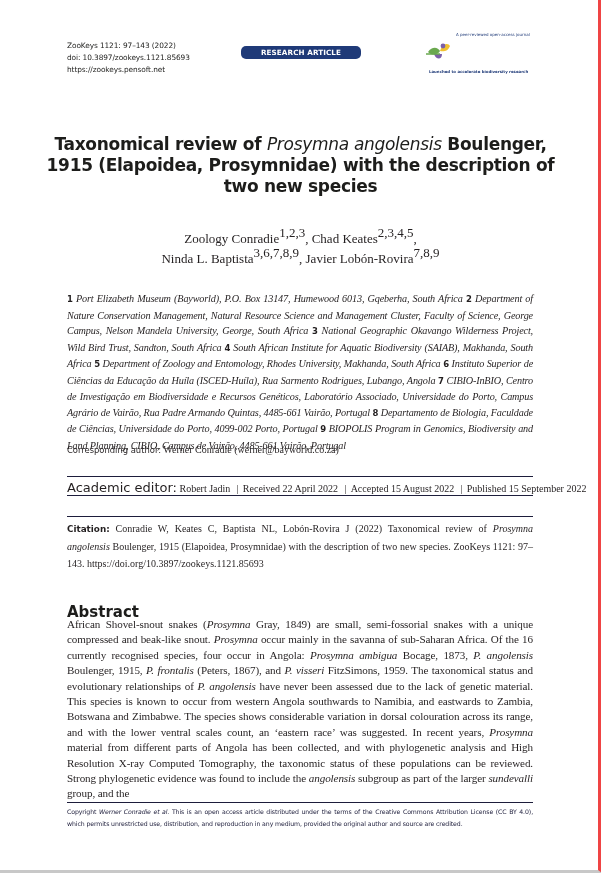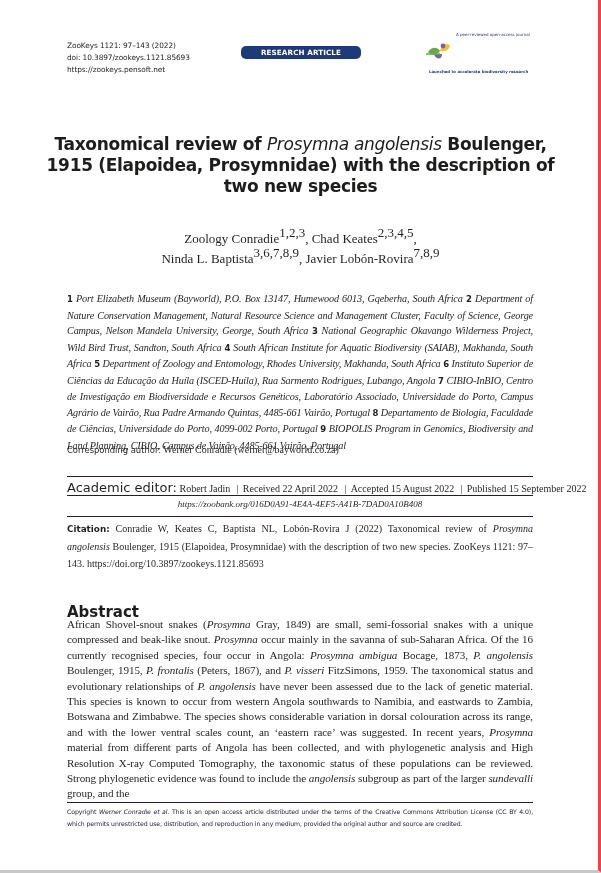--- a/index.html
+++ b/index.html
@@ -82,21 +82,20 @@
 
   <div class="hr" style="top:476px"></div>
   <div class="edline">
     <span class="lab">Academic editor:</span>
     <span>Robert Jadin</span>
     <span class="sep">|</span><span>Received 22 April 2022</span>
     <span class="sep">|</span><span>Accepted 15 August 2022</span>
     <span class="sep">|</span><span>Published 15 September 2022</span>
   </div>
   <div class="hr" style="top:495px"></div>
-  <div class="zoobank">https://zoobank.org/016D0A91-4E4A-4EF5-A41B-7DAD0A10B408</div>
   <div class="hr" style="top:516px"></div>
 
   <div class="citation"><span class="lab">Citation:</span><span> Conradie W, Keates C, Baptista NL, Lobón-Rovira J (2022) Taxonomical review of </span><i>Prosymna angolensis</i><span> Boulenger, 1915 (Elapoidea, Prosymnidae) with the description of two new species. ZooKeys 1121: 97–143. https://doi.org/10.3897/zookeys.1121.85693</span></div>
 
   <div class="abs-h">Abstract</div>
   <div class="abs" id="abs"><span>African Shovel-snout snakes (</span><i>Prosymna</i><span> Gray, 1849) are small, semi-fossorial snakes with a unique compressed and beak-like snout. </span><i>Prosymna</i><span> occur mainly in the savanna of sub-Saharan Africa. Of the 16 currently recognised species, four occur in Angola: </span><i>Prosymna ambigua</i><span> Bocage, 1873, </span><i>P. angolensis</i><span> Boulenger, 1915, </span><i>P. frontalis</i><span> (Peters, 1867), and </span><i>P. visseri</i><span> FitzSimons, 1959. The taxonomical status and evolutionary relationships of </span><i>P. angolensis</i><span> have never been assessed due to the lack of genetic material. This species is known to occur from western Angola southwards to Namibia, and eastwards to Zambia, Botswana and Zimbabwe. The species shows considerable variation in dorsal colouration across its range, and with the lower ventral scales count, an ‘eastern race’ was suggested. In recent years, </span><i>Prosymna</i><span> material from different parts of Angola has been collected, and with phylogenetic analysis and High Resolution X-ray Computed Tomography, the taxonomic status of these populations can be reviewed. Strong phylogenetic evidence was found to include the </span><i>angolensis</i><span> subgroup as part of the larger </span><i>sundevalli</i><span> group, and the</span></div>
 
   <div class="hr" style="top:802px"></div>
   <div class="copyright"><span>Copyright </span><i>Werner Conradie et al.</i><span> This is an open access article distributed under the terms of the Creative Commons Attribution License (CC BY 4.0), which permits unrestricted use, distribution, and reproduction in any medium, provided the original author and source are credited.</span></div>
 

